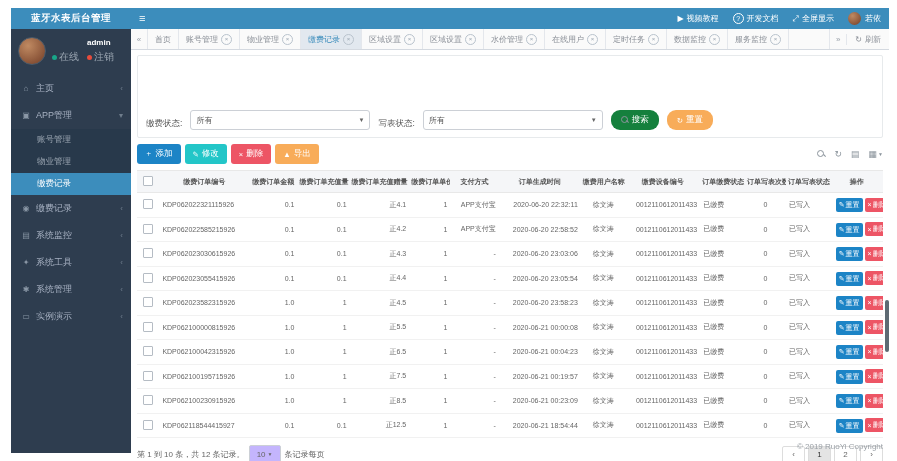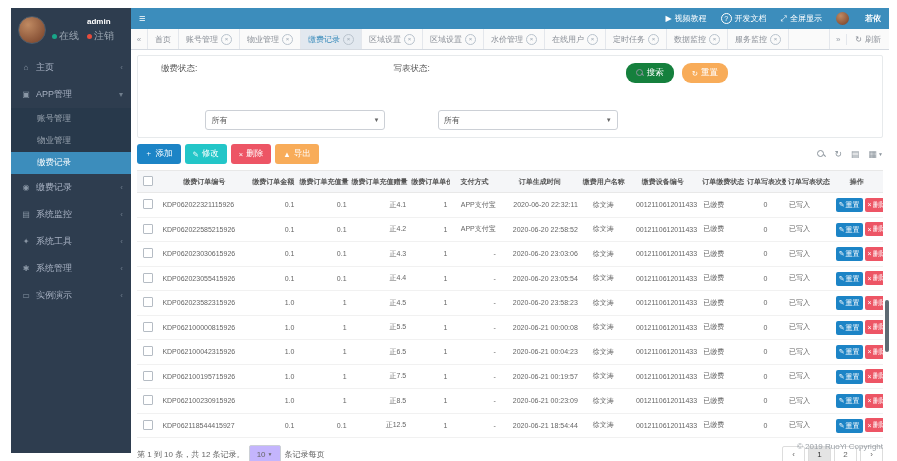--- a/index.html
+++ b/index.html
@@ -25,36 +25,36 @@
   .submenu-item.active{background:#3c8dbc;color:#fff;}
 
   
   .main{flex:1;display:flex;flex-direction:column;min-width:0;position:relative;}
   .navbar{height:21px;background:#3c8dbc;display:flex;align-items:center;color:#fff;padding:0 8px;flex-shrink:0;}
   .hamburger{font-size:11px;cursor:pointer;line-height:1;}
   .nav-right{margin-left:auto;display:flex;align-items:center;gap:14px;font-size:8px;}
   .nav-link{display:flex;align-items:center;gap:3px;cursor:pointer;}
   .nav-ic{font-size:8px;}
   .q-circle{width:9px;height:9px;border:1px solid #fff;border-radius:50%;font-size:7px;line-height:9px;text-align:center;display:inline-block;}
-  .nav-user{display:flex;align-items:center;gap:16px;cursor:pointer;font-weight:bold;}
+  .nav-user{display:flex;align-items:center;gap:4px;cursor:pointer;}
   .avatar-sm{width:13px;height:13px;border-radius:50%;background:radial-gradient(circle at 35% 30%,#c08a62,#8a5438 70%,#6e4129);}
 
   
   .tabbar{height:20px;background:#fafafa;border-bottom:1px solid #d4d9e0;display:flex;align-items:stretch;font-size:8px;color:#8a8f97;flex-shrink:0;}
   .tab-arrow{width:16px;display:flex;align-items:center;justify-content:center;color:#9aa1aa;cursor:pointer;border-right:1px solid #e4e7ec;}
   .tabs{display:flex;flex:1;overflow:hidden;}
   .tab{display:flex;align-items:center;gap:3px;padding:0 7px;border-right:1px solid #e4e7ec;cursor:pointer;white-space:nowrap;}
   .tab.active{background:#e2e8ef;color:#3c8dbc;}
   .tab-close{width:9px;height:9px;border:1px solid #b9c3cd;border-radius:50%;font-size:6px;line-height:8px;text-align:center;color:#9aa5b1;cursor:pointer;}
   .tab-right{display:flex;align-items:center;border-left:1px solid #e4e7ec;}
   .tab-refresh{display:flex;align-items:center;gap:3px;padding:0 8px;cursor:pointer;border-left:1px solid #e4e7ec;color:#8a8f97;}
 
   
   .content{flex:1;background:#fff;padding:5px 6px;display:flex;flex-direction:column;position:relative;min-height:0;}
-  .filter-card{border:1px solid #e7eaec;border-radius:2px;padding:7px 23px;display:flex;align-items:flex-start;gap:8px;font-size:8.5px;color:#555;flex-shrink:0;}
+  .filter-card{border:1px solid #e7eaec;border-radius:2px;padding:7px 8px;display:flex;align-items:flex-end;gap:8px;font-size:8.5px;color:#555;flex-shrink:0;}
   .fake-select{width:168px;height:18px;border:1px solid #ccd0d6;border-radius:3px;display:flex;align-items:center;padding:0 5px;font-size:8px;color:#555;background:#fff;cursor:pointer;margin-top:47px;}
   .fake-select .caret{margin-left:auto;font-size:6px;color:#666;}
   .btn{display:inline-flex;align-items:center;gap:3px;border:none;color:#fff;font-size:8.5px;cursor:pointer;font-family:inherit;}
   .btn-pill{border-radius:9px;padding:4px 10px;}
   .btn-search{background:#15803d;} .btn-reset{background:#f8ac59;}
   .btn-rect{border-radius:3px;padding:4px 8px;}
   .btn-add{background:#1c84c6;} .btn-edit{background:#23c6c8;} .btn-delete{background:#ed5565;} .btn-export{background:#f8ac59;}
   .btn .b-ic{font-size:7.5px;}
 
   .table-card{margin-top:6px;flex-shrink:0;}
@@ -82,20 +82,21 @@
 
   .copyright{position:absolute;right:6px;bottom:2px;font-size:8px;color:#9aa0a6;}
   .scroll-thumb{position:absolute;right:0px;top:292px;width:4px;height:52px;background:#5e6a73;border-radius:2px;}
 </style>
 </head>
 <body>
 
 <div class="app">
 
   <div class="sidebar">
+    <div class="logo">蓝牙水表后台管理</div>
     <div class="user-panel">
       <div class="avatar"></div>
       <div class="user-meta">
         <div class="user-name">admin</div>
         <div class="user-status">
           <span><span class="dot green"></span><span>在线</span></span>
           <span><span class="dot red"></span><span>注销</span></span>
         </div>
       </div>
     </div>

